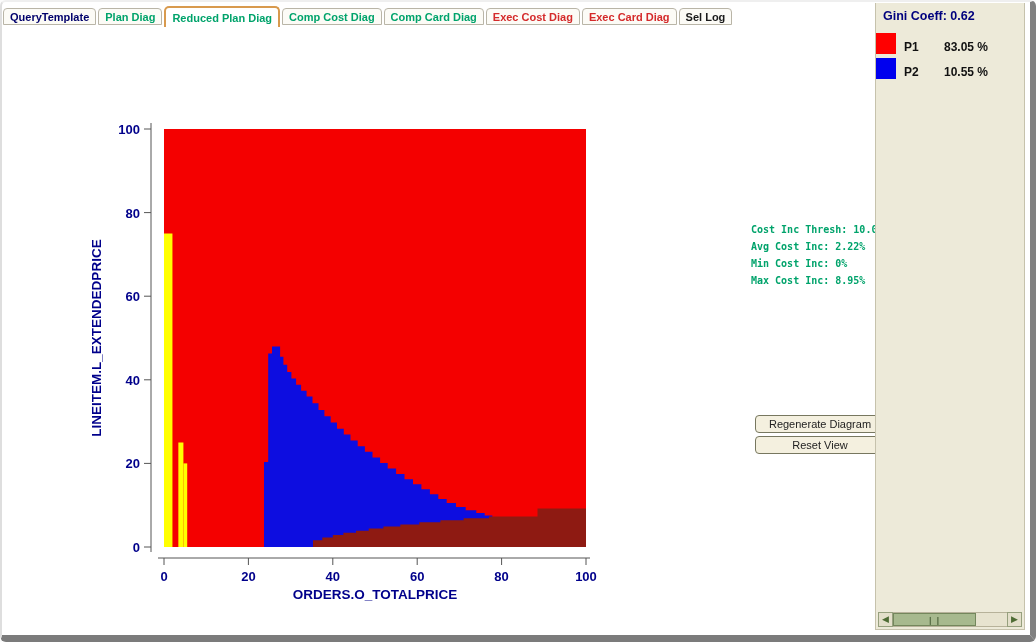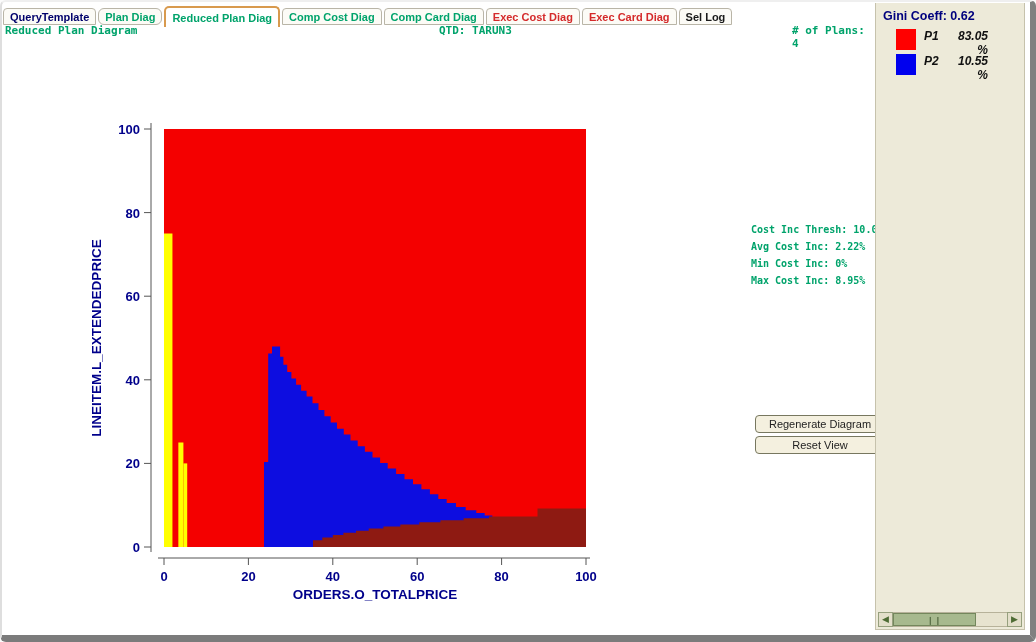--- a/index.html
+++ b/index.html
@@ -31,55 +31,50 @@
   .btn{position:absolute;left:753px;width:130px;height:18px;z-index:6;box-sizing:border-box;
     background:#f4f0df;border:1px solid #77775f;border-radius:4px;font-size:11px;color:#222;
     text-align:center;line-height:16px;cursor:pointer;font-family:"Liberation Sans",sans-serif;}
   #btn-regen{top:413px;}
   #btn-reset{top:434px;}
   
   .panel{position:absolute;left:873px;top:1px;width:150px;height:627px;box-sizing:border-box;z-index:6;
     background:#edead9;border:1px solid #c6c2ac;border-top:none;}
   .gini{margin:6px 0 0 7px;font-size:12.5px;font-weight:bold;color:#00007e;}
   .legend{margin-top:6px;}
-  .lrow{display:flex;align-items:flex-start;height:25px;padding:0 8px 0 20px;font-style:italic;}
+  .lrow{display:flex;align-items:flex-end;height:25px;padding:0 8px 0 0;}
   .swatch{width:20px;height:21px;flex:0 0 20px;}
   .lplan{font-size:12px;font-weight:bold;color:#111;margin-left:8px;width:30px;}
   .lpct{font-size:12px;font-weight:bold;color:#111;flex:1;text-align:right;margin-right:28px;}
   
   .hscroll{position:absolute;left:2px;right:2px;bottom:2px;height:15px;display:flex;z-index:7;}
   .sb-arrow{width:15px;height:15px;box-sizing:border-box;background:#e3dfca;border:1px solid #96a07e;
     font-size:9px;line-height:13px;text-align:center;color:#4d6b33;cursor:pointer;flex:0 0 15px;}
   .sb-track{flex:1;position:relative;background:#e7e3cf;border-top:1px solid #b7b29a;border-bottom:1px solid #b7b29a;}
   .sb-thumb{position:absolute;left:0;top:0;height:100%;width:73%;box-sizing:border-box;
     background:#a7b98e;border:1px solid #74875c;cursor:grab;}
   .sb-grip{position:absolute;left:50%;top:2px;transform:translateX(-50%);font-size:8px;color:#5d724a;letter-spacing:1px;}
 </style>
 </head>
 <body>
 
 <div id="stage">
   <div class="window">
 
     <div class="tabbar" id="tabbar">
         <div class="tab" style="color: rgb(0, 0, 107);">QueryTemplate</div>
-        <div class="tab" style="color: rgb(0, 163, 107); border-radius: 6px;">Plan Diag</div>
+        <div class="tab" style="color: rgb(0, 163, 107);">Plan Diag</div>
         <div class="tab active" style="color: rgb(0, 163, 107);">Reduced Plan Diag</div>
         <div class="tab" style="color: rgb(0, 163, 107);">Comp Cost Diag</div>
         <div class="tab" style="color: rgb(0, 163, 107);">Comp Card Diag</div>
         <div class="tab" style="color: rgb(212, 42, 42);">Exec Cost Diag</div>
         <div class="tab" style="color: rgb(212, 42, 42);">Exec Card Diag</div>
         <div class="tab" style="color: rgb(26, 26, 26);">Sel Log</div>
       </div>
 
-    <div class="inforow">
-      <span class="t-left">Reduced Plan Diagram</span>
-      <span class="t-qtd">QTD: TARUN3</span>
-      <span class="t-plans"># of Plans: 4</span>
-    </div>
 
     <div id="chart-wrap">
       <svg id="chart-svg" width="1036" height="642">
           <rect x="162" y="127" width="422" height="418" fill="#f40000"></rect>
           <rect x="162" y="231.5" width="8.439999999999998" height="313.5" fill="#ffff00"></rect>
           <rect x="176.348" y="440.5" width="5.063999999999993" height="104.5" fill="#ffff00"></rect>
           <rect x="181.412" y="461.4" width="3.798000000000002" height="83.60000000000002" fill="#ffff00"></rect>
           <path d="M262.0,545.0H262.0V460.1H266.2V460.1H266.2V351.5H270.0V351.5H270.0V344.4H275.1V344.4H278.1V354.8H281.4V362.8H285.2V369.9H289.4V376.5H294.1V382.8H299.1V388.7H304.6V394.5H310.5V401.2H316.5V407.9H322.4V414.2H328.7V420.4H335.0V426.7H341.8V432.6H348.5V438.4H355.7V444.3H362.9V449.7H370.5V455.5H378.1V461.0H385.7V466.4H394.1V471.9H402.5V477.3H411.0V482.3H419.4V487.3H427.9V492.3H436.3V496.9H444.7V501.1H454.0V504.9H463.7V508.2H474.3V511.1H482.7V513.6H490.3V515.3V545.0Z" fill="#0d0de0"></path>
           <path d="M311.0,545.0V538.3H320.3V535.4H330.8V532.9H341.4V530.8H354.0V528.7H366.7V526.6H381.4V524.5H398.3V522.4H417.3V520.3H438.4V518.2H461.6V516.2H486.9V514.5H535.5V506.5H584.0V545.0Z" fill="#8e1a12"></path>
           <line x1="149" y1="121" x2="149" y2="550" stroke="#555" stroke-width="1"></line>

